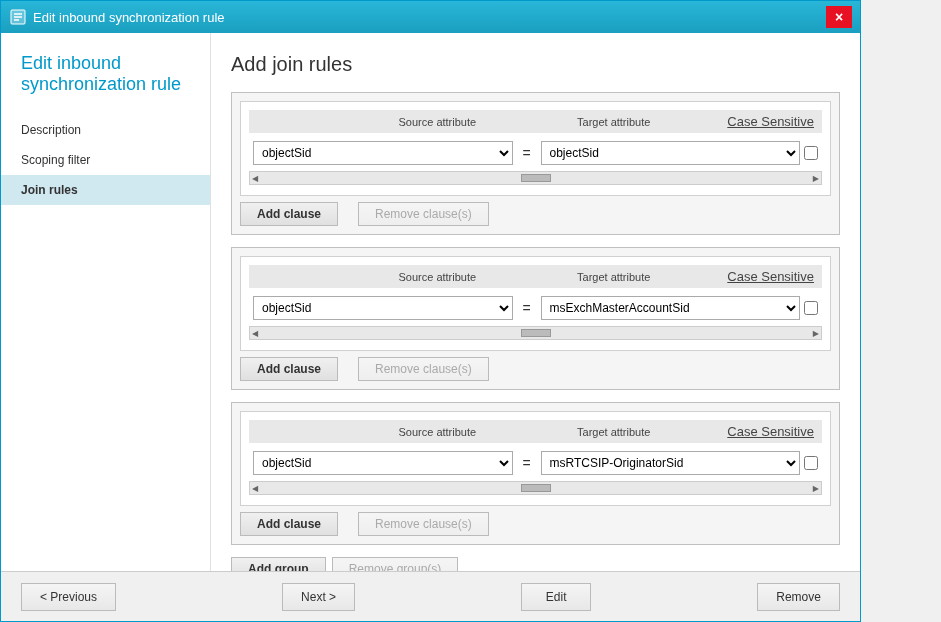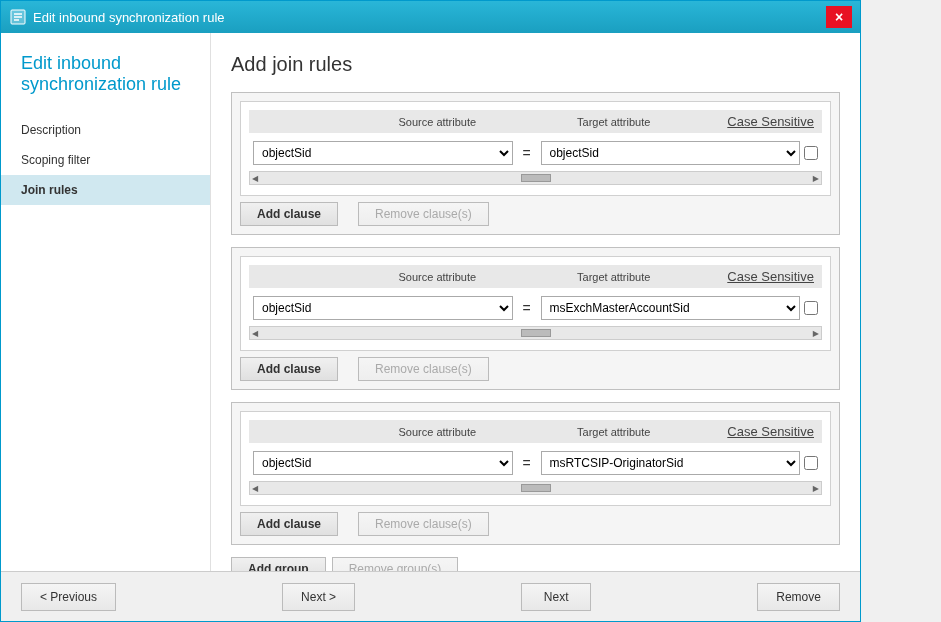--- a/index.html
+++ b/index.html
@@ -353,16 +353,16 @@
       <div class="group-buttons">
         <button class="btn btn-primary">Add group</button>
         <button class="btn disabled" disabled="">Remove group(s)</button>
       </div>
     </div>
   </div>
 
   <div class="footer">
     <button class="footer-btn">&lt; Previous</button>
     <button class="footer-btn">Next &gt;</button>
-    <button class="footer-btn">Next</button>
+    <button class="footer-btn">Edit</button>
     <button class="footer-btn">Remove</button>
   </div>
 </div>
 
 </body></html>

